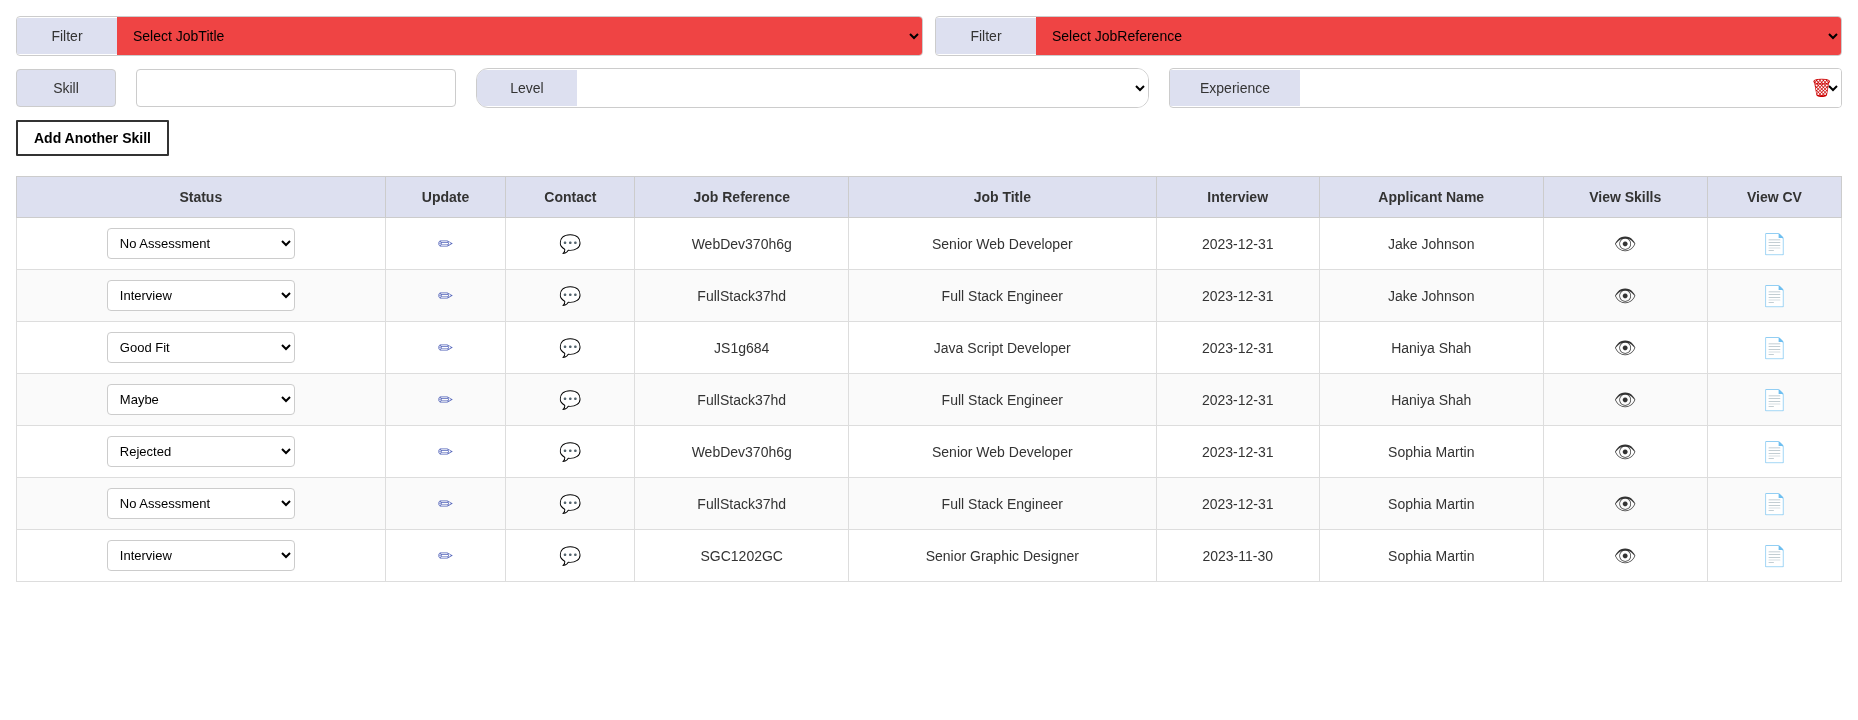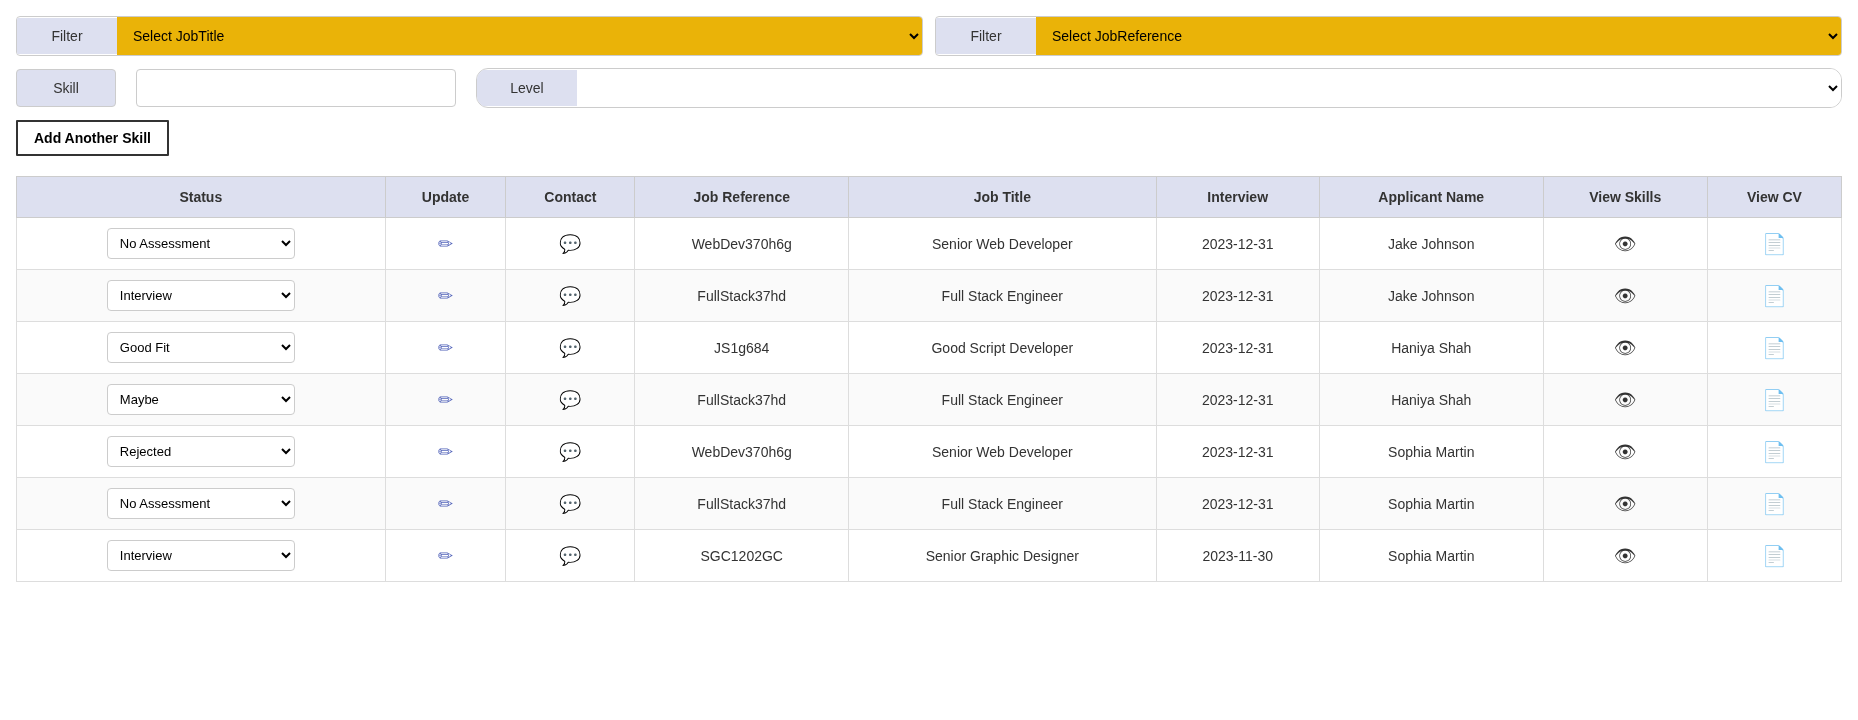--- a/index.html
+++ b/index.html
@@ -36,21 +36,21 @@
       text-align: center;
     }
 
     .filter-select {
       flex: 1;
       border: none;
       padding: 10px 12px;
       font-size: 14px;
       appearance: auto;
       outline: none;
-      background: #eab308;
+      background: #ef4444;
     }
 
     .skill-row {
       display: flex;
       gap: 20px;
       margin-bottom: 12px;
       align-items: center;
     }
 
     .skill-label {
@@ -247,20 +247,27 @@
   <div class="skill-label">Skill</div>
   <input type="text" class="skill-input" style="">
 
   <div class="level-group">
     <div class="level-label">Level</div>
     <select class="level-select">
       <option value=""></option>
     </select>
   </div>
 
+  <div class="experience-group">
+    <div class="experience-label">Experience</div>
+    <select class="experience-select">
+      <option value=""></option>
+    </select>
+    <span class="delete-icon">🗑</span>
+  </div>
 </div>
 
 
 <button class="add-skill-btn">Add Another Skill</button>
 
 
 <table>
   <thead>
     <tr>
       <th>Status</th>
@@ -295,21 +302,21 @@
         <td>2023-12-31</td>
         <td>Jake Johnson</td>
         <td><span class="eye-icon">👁</span></td>
         <td><span class="pdf-icon">📄</span></td>
       </tr>
       <tr>
         <td><select class="status-select"><option value="No Assessment">No Assessment</option><option value="Interview">Interview</option><option value="Good Fit" selected="">Good Fit</option><option value="Maybe">Maybe</option><option value="Rejected">Rejected</option></select></td>
         <td><span class="edit-icon">✏</span></td>
         <td><span class="chat-icon">💬</span></td>
         <td>JS1g684</td>
-        <td>Good Script Developer</td>
+        <td>Java Script Developer</td>
         <td>2023-12-31</td>
         <td>Haniya Shah</td>
         <td><span class="eye-icon">👁</span></td>
         <td><span class="pdf-icon">📄</span></td>
       </tr>
       <tr>
         <td><select class="status-select"><option value="No Assessment">No Assessment</option><option value="Interview">Interview</option><option value="Good Fit">Good Fit</option><option value="Maybe" selected="">Maybe</option><option value="Rejected">Rejected</option></select></td>
         <td><span class="edit-icon">✏</span></td>
         <td><span class="chat-icon">💬</span></td>
         <td>FullStack37hd</td>

